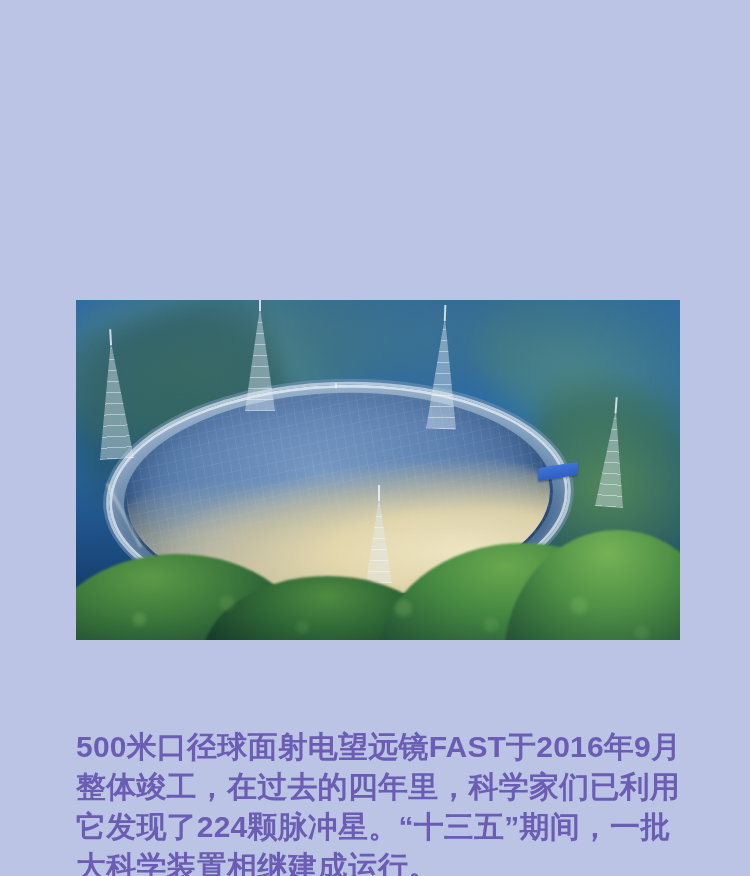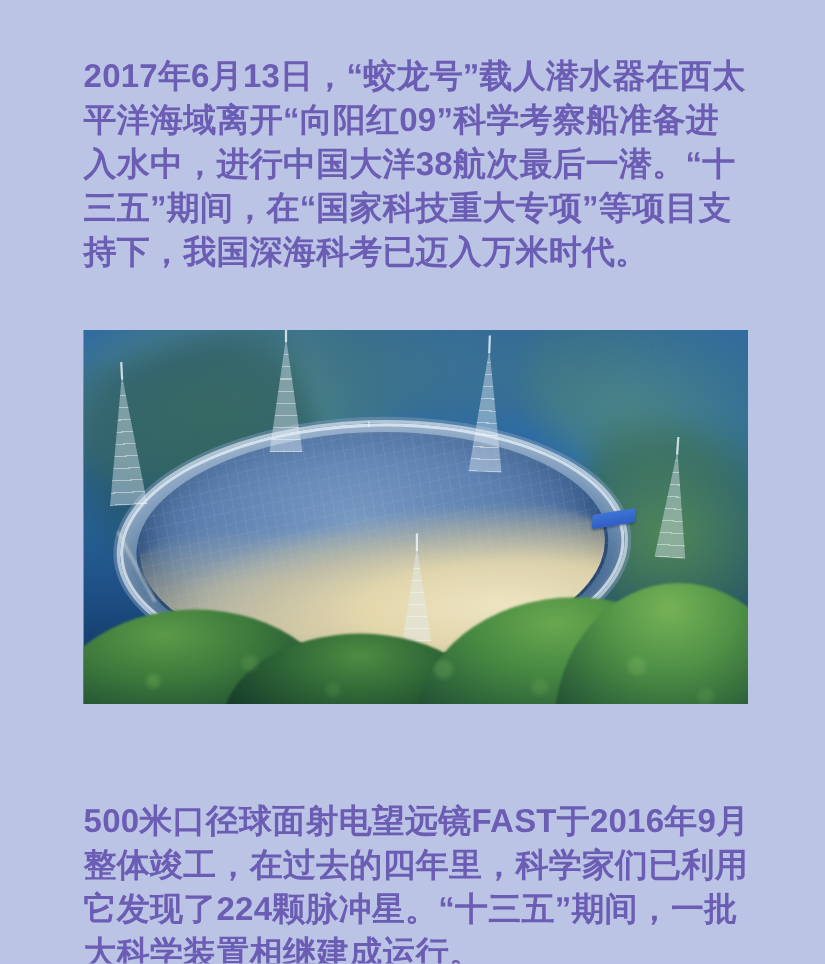--- a/index.html
+++ b/index.html
@@ -305,21 +305,20 @@
     background: rgba(222,228,220,.45);
     transform: rotate(62deg);
     filter: blur(1px);
   }
 </style>
 </head>
 <body>
 
 <div class="page">
 
-  <p class="paragraph paragraph-top">2017年6月13日，“蛟龙号”载人潜水器在西太平洋海域离开“向阳红09”科学考察船准备进入水中，进行中国大洋38航次最后一潜。“十三五”期间，在“国家科技重大专项”等项目支持下，我国深海科考已迈入万米时代。</p>
 
   <div class="photo-frame">
     <div class="photo">
 
       <div class="haze-a"></div>
       <div class="haze-b"></div>
       <div class="haze-c"></div>
       <div class="ridge-left"></div>
       <div class="ridge-right"></div>
 

